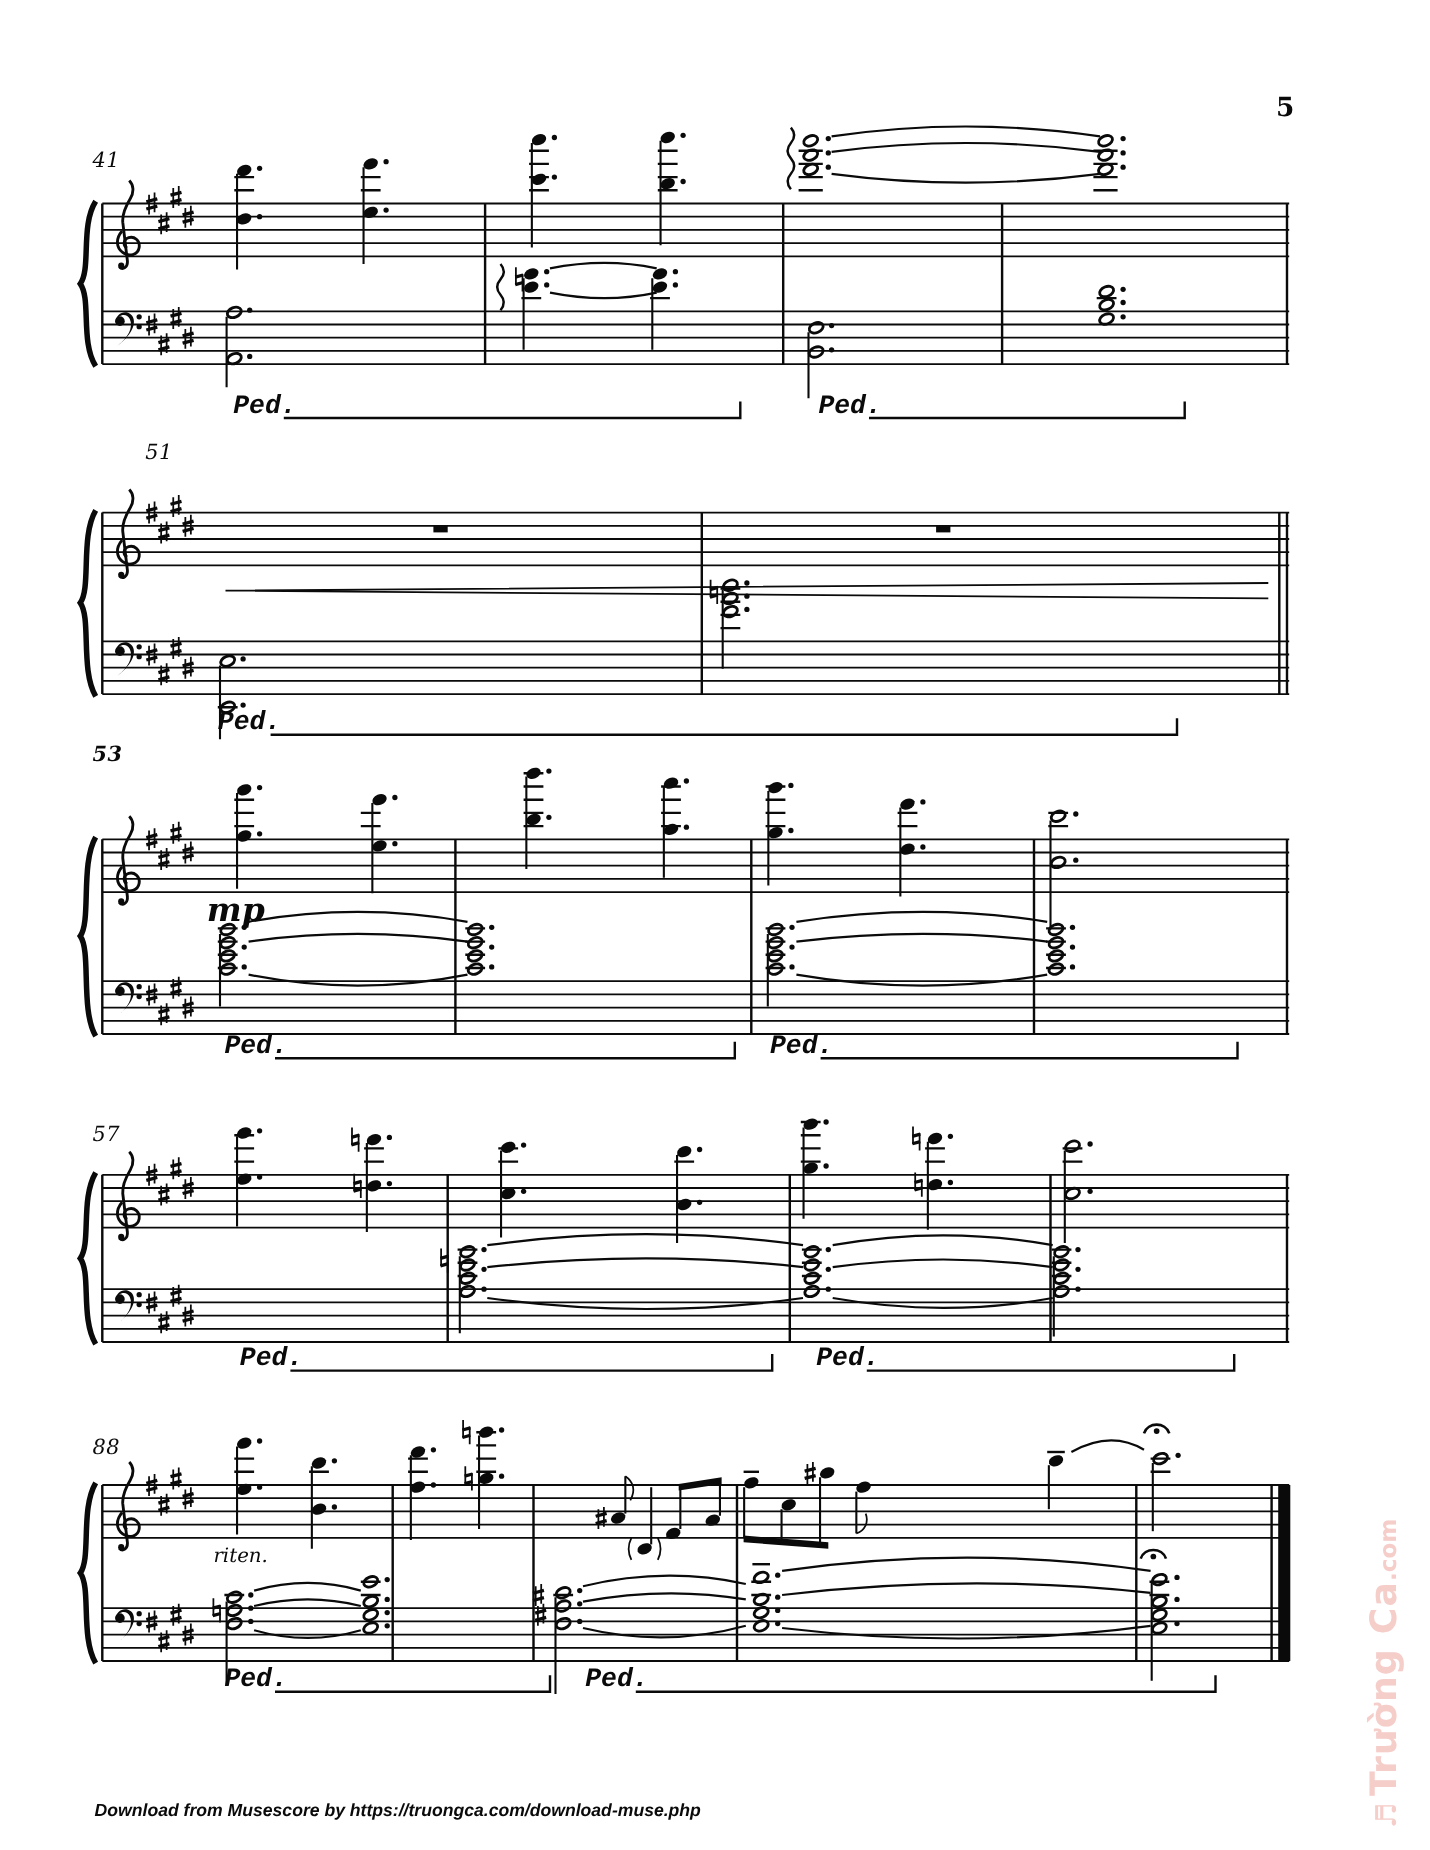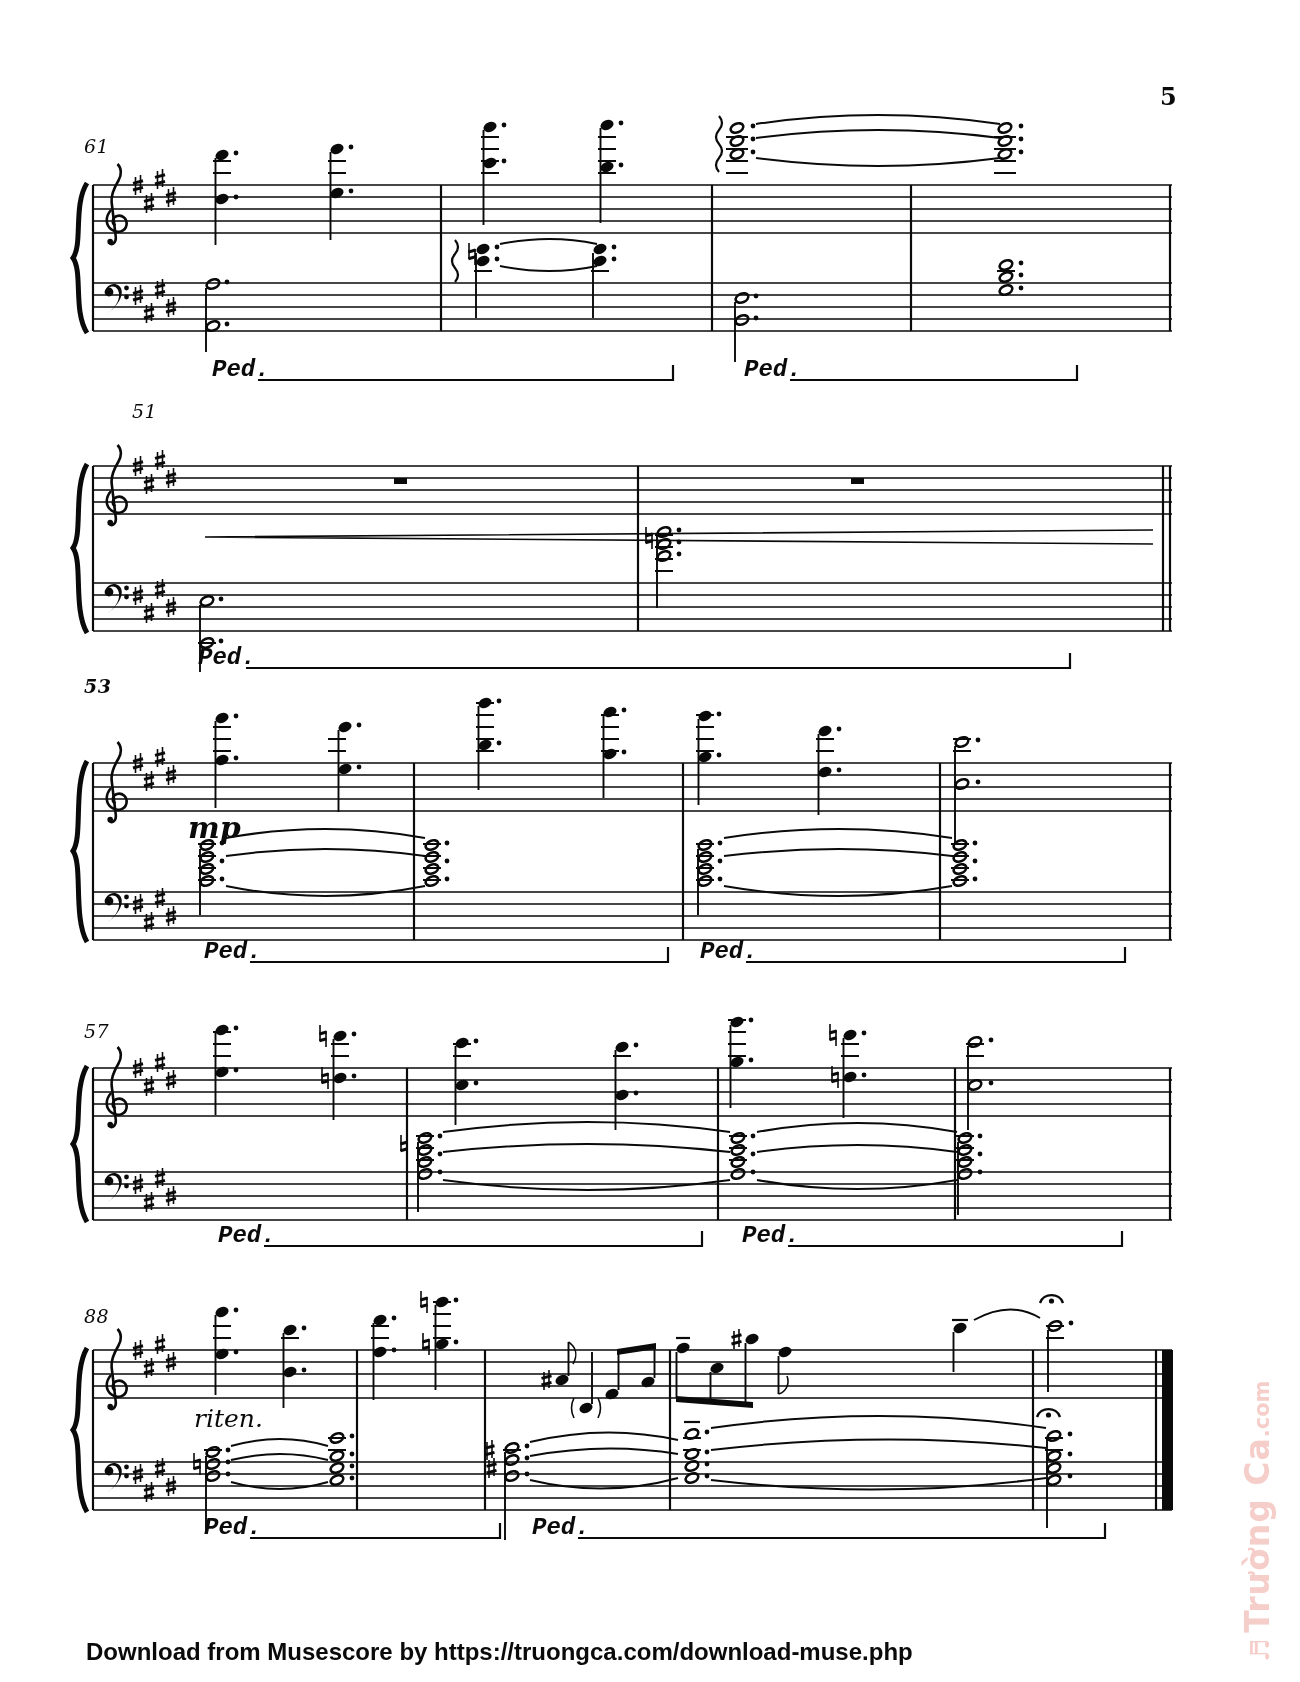--- a/index.html
+++ b/index.html
@@ -4,22 +4,22 @@
 <style>
   html,body{margin:0;padding:0;background:#ffffff;}
   body{width:1300px;height:1682px;position:relative;overflow:hidden;
        font-family:"DejaVu Serif", serif;color:#0a0a0a;}
   .abs{position:absolute;}
   svg{position:absolute;left:0;top:0;}
   .mno{font-style:italic;font-size:19px;letter-spacing:0.5px;}
   .pagenum{font-weight:bold;font-size:24px;}
   .ped{font-style:italic;font-weight:bold;font-size:24px;font-family:Liberation Mono, monospace;}
   .dyn{font-style:italic;font-weight:bold;font-size:30px;}
-  .tempo{font-style:italic;font-size:25px;}
-  .footer{font-family:"Liberation Sans",sans-serif;font-weight:bold;font-size:24px;}
+  .tempo{font-style:italic;font-size:18px;}
+  .footer{font-family:"Liberation Sans",sans-serif;font-weight:bold;font-size:16px;font-style:italic;}
   .watermark{left:1238px;top:1662px;width:0;height:0;}
   .wm-inner{display:inline-block;transform:rotate(-90deg);transform-origin:0 0;
      white-space:nowrap;font-family:"DejaVu Sans",sans-serif;font-weight:bold;
      color:#f5cdc9;}
   .wm-name{font-size:33px;letter-spacing:1px;}
   .wm-com{font-size:21px;}
   .wm-logo{font-size:26px;margin-right:6px;}
   .sl{stroke:#0a0a0a;stroke-width:1.6;fill:none;}
   .bl{stroke:#0a0a0a;stroke-width:2.2;fill:none;}
   .st{stroke:#0a0a0a;stroke-width:1.9;fill:none;}
@@ -468,21 +468,21 @@
         <use href="#dt" x="1070" y="1454"></use>
         <use href="#dt" x="1070" y="1476"></use>
     <path class="tie" d="M231,1446 Q280,1432 328,1446 M231,1460 Q280,1448 328,1460 M231,1482 Q280,1496 328,1482 M530,1442 Q605,1424 678,1440 M530,1456 Q605,1442 678,1454 M530,1480 Q605,1498 678,1478 M711,1428 Q880,1404 1046,1428 M711,1450 Q880,1430 1046,1448 M711,1480 Q880,1500 1046,1478"></path>
   </g>
   <path class="ped-line" d="M250,1538H500V1523 M578,1538H1105V1523"></path>
 </g>
 </svg>
 
 <span class="abs pagenum" style="left:1160px;top:82px;">5</span>
 
-<span class="abs mno" style="left:84px;top:135px;">61</span>
+<span class="abs mno" style="left:84px;top:135px;">41</span>
 <span class="abs mno" style="left:84px;top:400px;margin-left:48px;">51</span>
 <span class="abs mno" style="left:84px;top:675px;font-weight:bold;">53</span>
 <span class="abs mno" style="left:84px;top:1020px;">57</span>
 <span class="abs mno" style="left:84px;top:1305px;">88</span>
 
 <span class="abs dyn" style="left:188px;top:810px;">mp</span>
 <span class="abs tempo" style="left:194px;top:1404px;">riten.</span>
 
 <span class="abs ped" style="left:212px;top:356px;">Ped.</span>
 <span class="abs ped" style="left:744px;top:356px;">Ped.</span>

